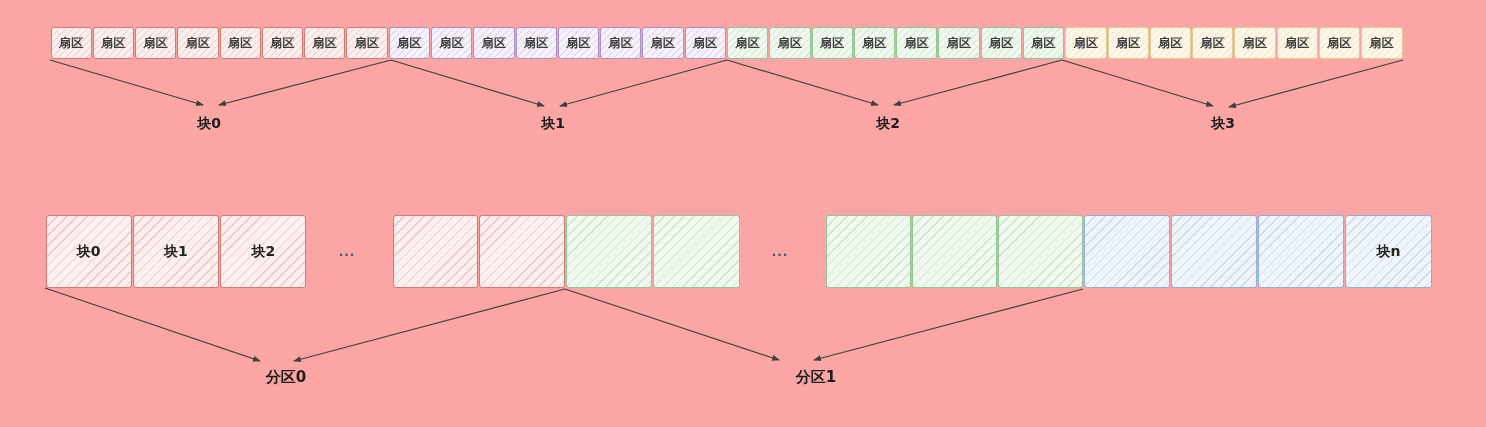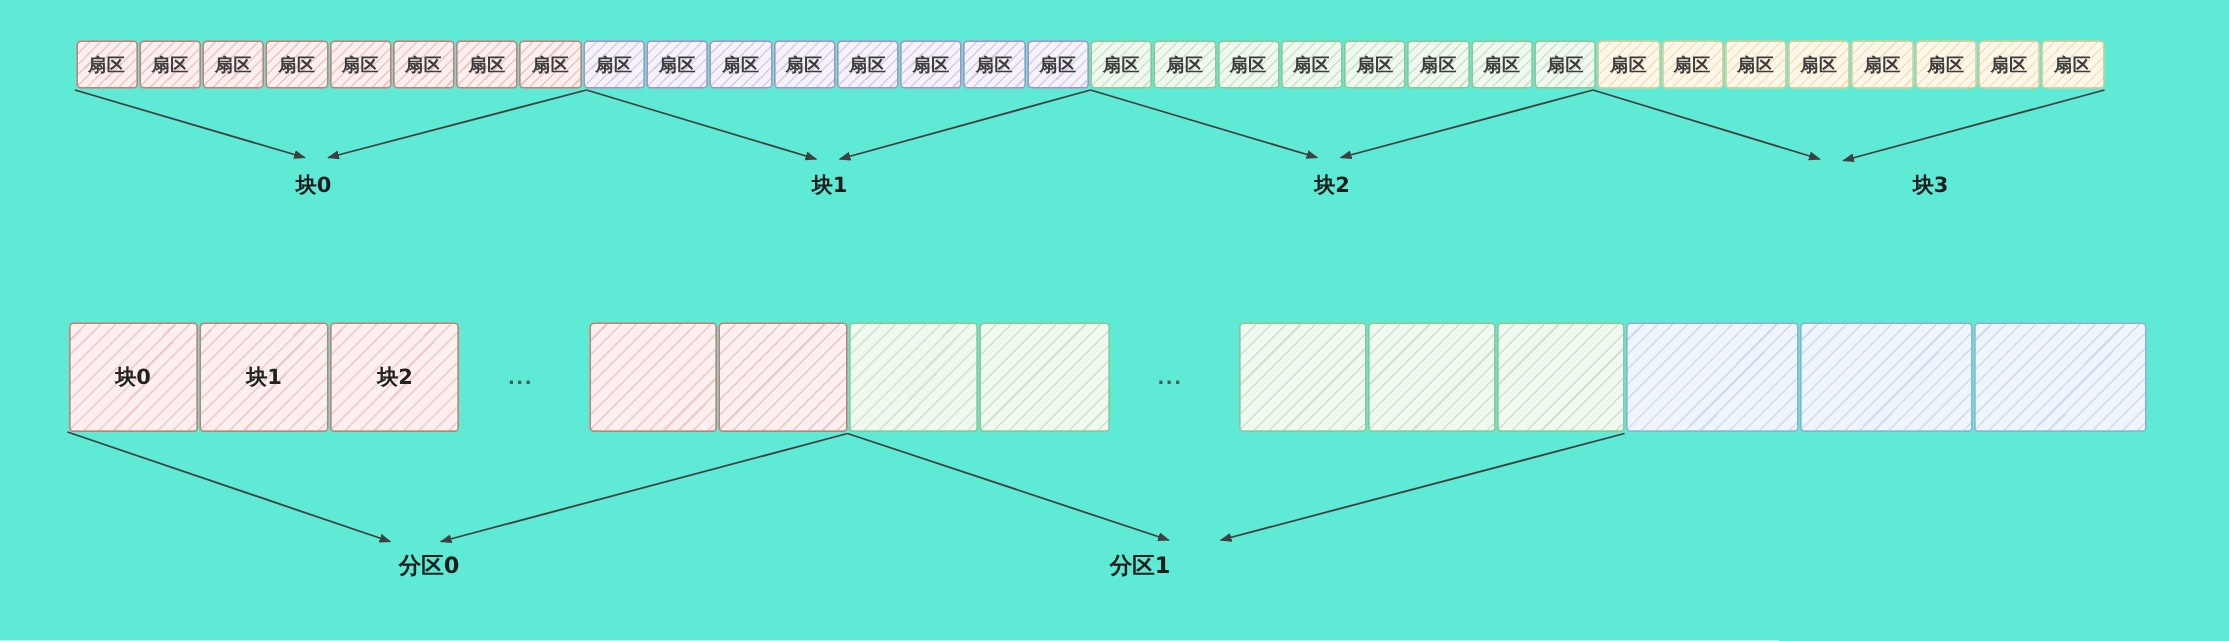--- a/index.html
+++ b/index.html
@@ -2,21 +2,21 @@
 <html><head>
 <meta charset="utf-8">
 <style>
   html, body { margin: 0; padding: 0; background: #ffffff; }
   body { font-family: "DejaVu Sans", "Liberation Sans", sans-serif; }
 
   #canvas {
     position: relative;
     width: 1486px;
     height: 427px;
-    background: #5eead4;
+    background: #fca5a5;
     overflow: hidden;
   }
 
   #arrow-layer {
     position: absolute;
     left: 0; top: 0;
     pointer-events: none;
   }
 
   
@@ -156,21 +156,21 @@
         <div class="sector-box" style="--bc: #e2cb94; --fc: #fcf7e9; --hc: #f1e3bd;">扇区</div>
         <div class="sector-box" style="--bc: #e2cb94; --fc: #fcf7e9; --hc: #f1e3bd;">扇区</div>
         <div class="sector-box" style="--bc: #e2cb94; --fc: #fcf7e9; --hc: #f1e3bd;">扇区</div>
       </div>
     </div>
 
   <div id="block-label-layer">
       <div class="fan-label" style="left: 209px; top: 115px;">块0</div>
       <div class="fan-label" style="left: 553px; top: 115px;">块1</div>
       <div class="fan-label" style="left: 888px; top: 115px;">块2</div>
-      <div class="fan-label" style="left: 1287px; top: 115px;">块3</div>
+      <div class="fan-label" style="left: 1223px; top: 115px;">块3</div>
     </div>
 
   <div id="block-row">
       <div class="block-segment" style="left: 45px; width: 262px;">
         <div class="block-cell" style="--bc: #cf7a73; --fc: #fbf0ef; --hc: #eec5c1;">块0</div>
         <div class="block-cell" style="--bc: #cf7a73; --fc: #fbf0ef; --hc: #eec5c1;">块1</div>
         <div class="block-cell" style="--bc: #cf7a73; --fc: #fbf0ef; --hc: #eec5c1;">块2</div>
       </div>
       <div class="ellipsis" style="left: 347px; top: 252px;">...</div>
       <div class="block-segment" style="left: 392px; width: 173px;">
@@ -184,21 +184,22 @@
       <div class="ellipsis" style="left: 780px; top: 252px;">...</div>
       <div class="block-segment" style="left: 825px; width: 258px;">
         <div class="block-cell" style="--bc: #93c493; --fc: #f1f8f0; --hc: #cbe4ca;"></div>
         <div class="block-cell" style="--bc: #93c493; --fc: #f1f8f0; --hc: #cbe4ca;"></div>
         <div class="block-cell" style="--bc: #93c493; --fc: #f1f8f0; --hc: #cbe4ca;"></div>
       </div>
       <div class="block-segment" style="left: 1083px; width: 349px;">
         <div class="block-cell" style="--bc: #92aed3; --fc: #f0f5fb; --hc: #ccdaed;"></div>
         <div class="block-cell" style="--bc: #92aed3; --fc: #f0f5fb; --hc: #ccdaed;"></div>
         <div class="block-cell" style="--bc: #92aed3; --fc: #f0f5fb; --hc: #ccdaed;"></div>
+        <div class="block-cell" style="--bc: #92aed3; --fc: #f0f5fb; --hc: #ccdaed;">块n</div>
       </div>
     </div>
 
   <div id="partition-label-layer">
       <div class="fan-label partition" style="left: 286px; top: 368px; text-align: right;">分区0</div>
-      <div class="fan-label partition" style="left: 760px; top: 368px;">分区1</div>
+      <div class="fan-label partition" style="left: 816px; top: 368px;">分区1</div>
     </div>
 
 </div>
 
 </body></html>

